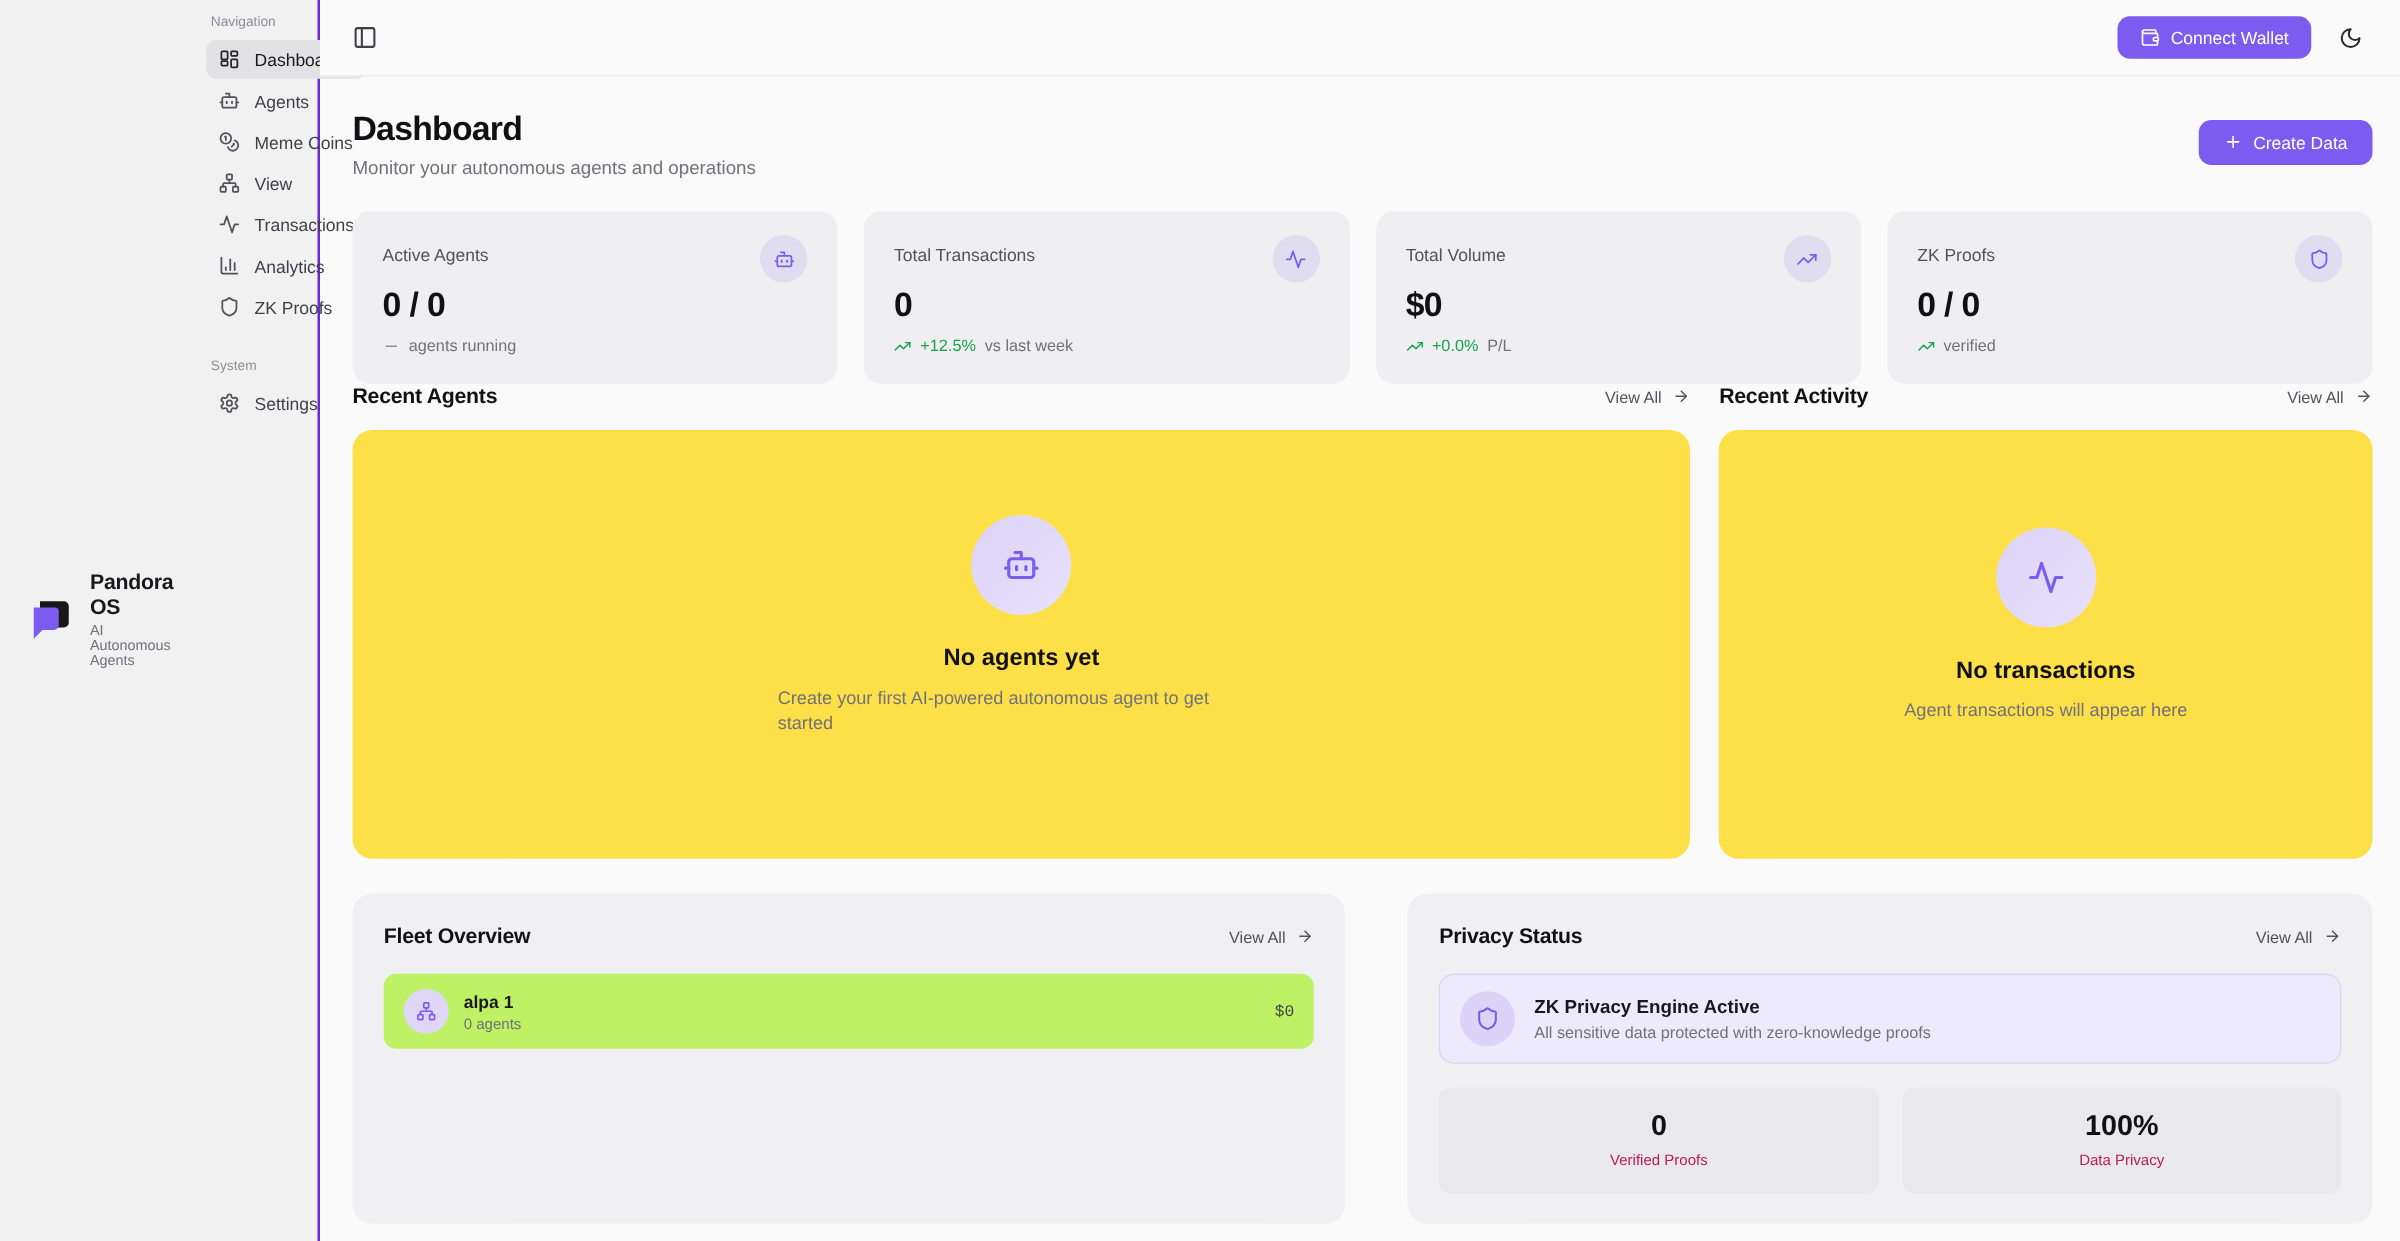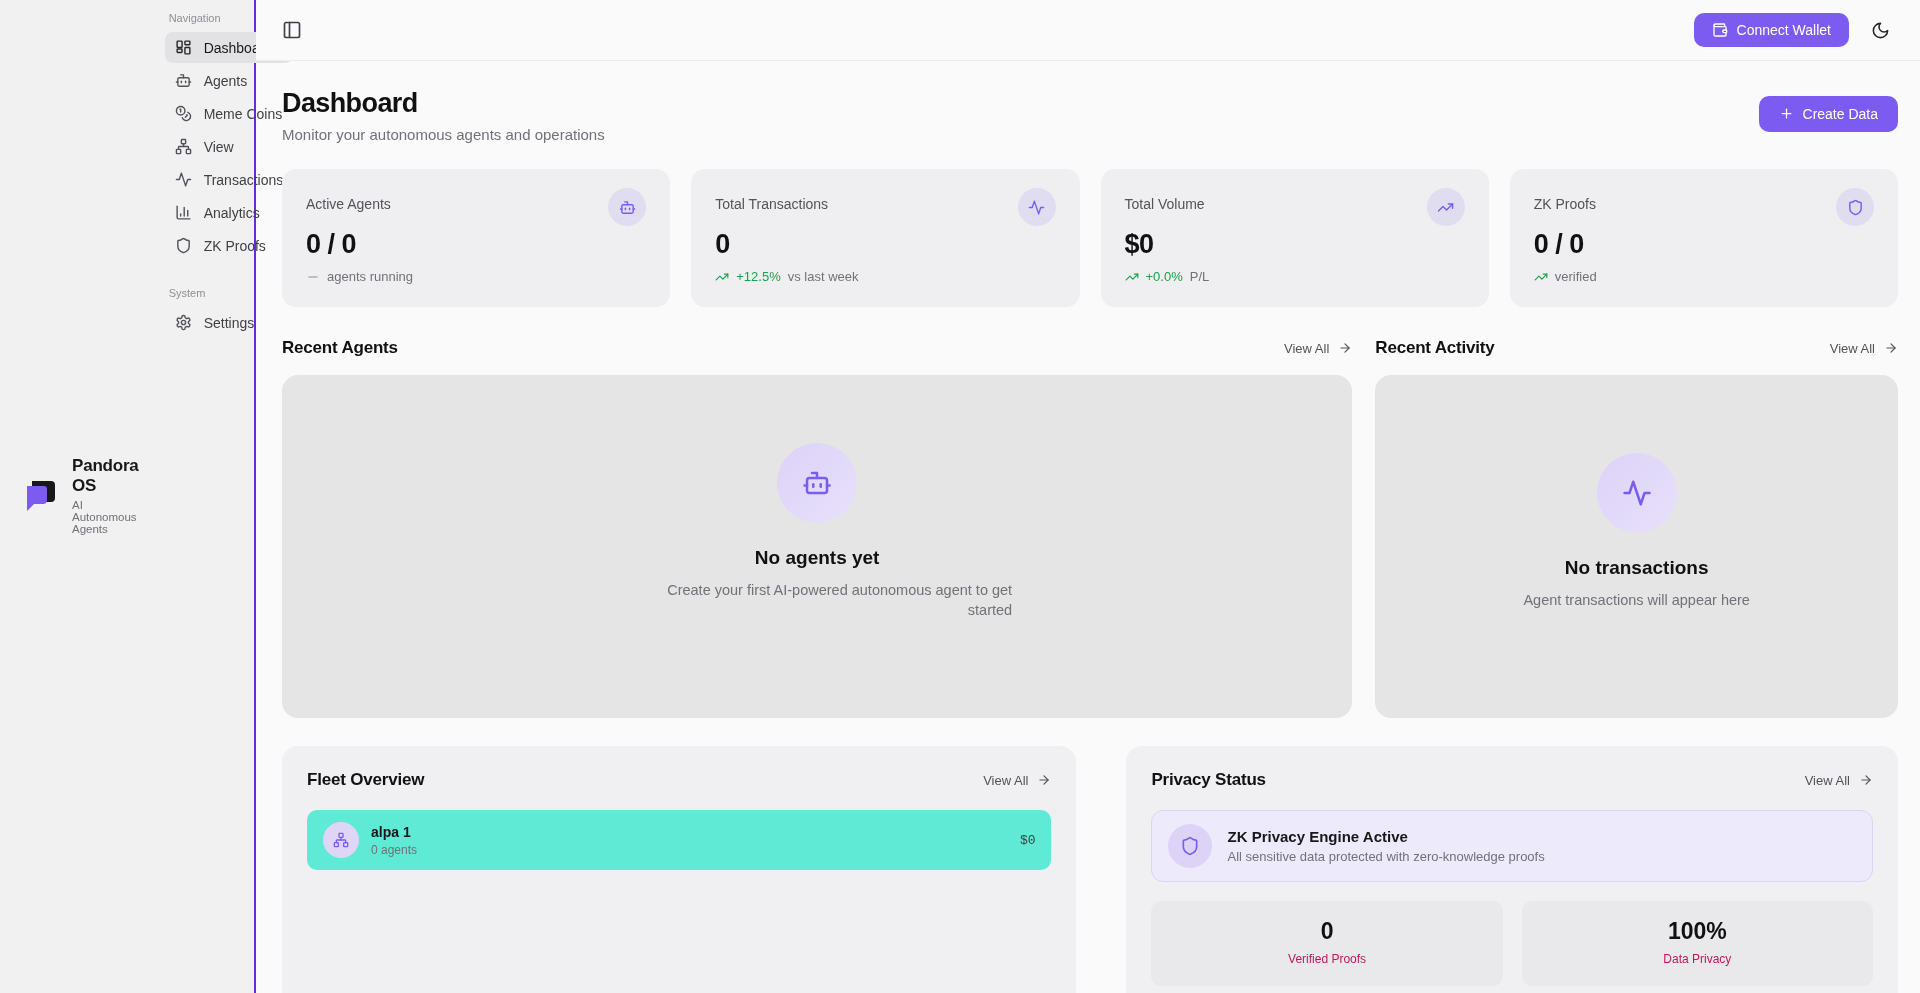--- a/index.html
+++ b/index.html
@@ -69,43 +69,43 @@
     background:rgba(124,92,240,0.12); color:#7c5cf0;
     display:flex; align-items:center; justify-content:center; flex:none;
   }
   .stat-value { font-size:27px; font-weight:700; letter-spacing:-0.5px; margin-top:3px; color:#111113; }
   .stat-sub { display:flex; align-items:center; gap:7px; margin-top:9px; font-size:13px; color:#71717a; }
   .trend-up { color:#16a34a; }
   .delta-green { color:#16a34a; }
   .dash { color:#8e8e96; }
 
   
-  .mid-grid { margin-top:31px; display:grid; grid-template-columns:1071fr 523fr; gap:23px; }
+  .mid-grid { display:grid; grid-template-columns:1071fr 523fr; gap:23px; }
   .col-head { display:flex; justify-content:space-between; align-items:center; margin-bottom:17px; }
   .section-title { font-size:17px; font-weight:700; letter-spacing:-0.2px; color:#111113; }
   .view-all { display:flex; align-items:center; gap:9px; font-size:13px; color:#52525b; cursor:pointer; }
   .empty-card {
-    background:#e5e5e5; border-radius:16px; height:343px;
+    background:#fde047; border-radius:16px; height:343px;
     display:flex; flex-direction:column; align-items:center; justify-content:center;
-    text-align:right; padding-bottom:30px;
+    text-align:left; padding-bottom:30px;
   }
   .empty-circle {
     width:80px; height:80px; border-radius:50%;
     background:linear-gradient(135deg,#dcd2f8 0%,#e8e1fb 100%);
     color:#7c5cf0; display:flex; align-items:center; justify-content:center;
   }
   .empty-title { font-size:19px; font-weight:700; margin-top:24px; color:#111113; }
   .empty-desc { font-size:14.5px; color:#71717a; margin-top:11px; line-height:1.4; max-width:390px; }
 
   
   .bottom-grid { margin-top:28px; display:grid; grid-template-columns:795fr 772fr; gap:50px; }
   .panel-card { background:#f0f0f2; border-radius:16px; padding:24px 25px; }
   .panel-head { display:flex; justify-content:space-between; align-items:center; margin-bottom:20px; }
   .fleet-item {
-    background:#5eead4; border-radius:10px; padding:10px 16px;
+    background:#bef264; border-radius:10px; padding:10px 16px;
     display:flex; align-items:center; gap:12px; height:60px; cursor:pointer;
   }
   .fleet-circle {
     width:36px; height:36px; border-radius:50%; background:#ded5f7; color:#7c5cf0;
     display:flex; align-items:center; justify-content:center; flex:none;
   }
   .fleet-name { font-size:14px; font-weight:600; color:#18181b; }
   .fleet-agents { font-size:12px; color:#71717a; margin-top:3px; }
   .fleet-value {
     margin-left:auto; font-family:"Liberation Mono","DejaVu Sans Mono",monospace;

